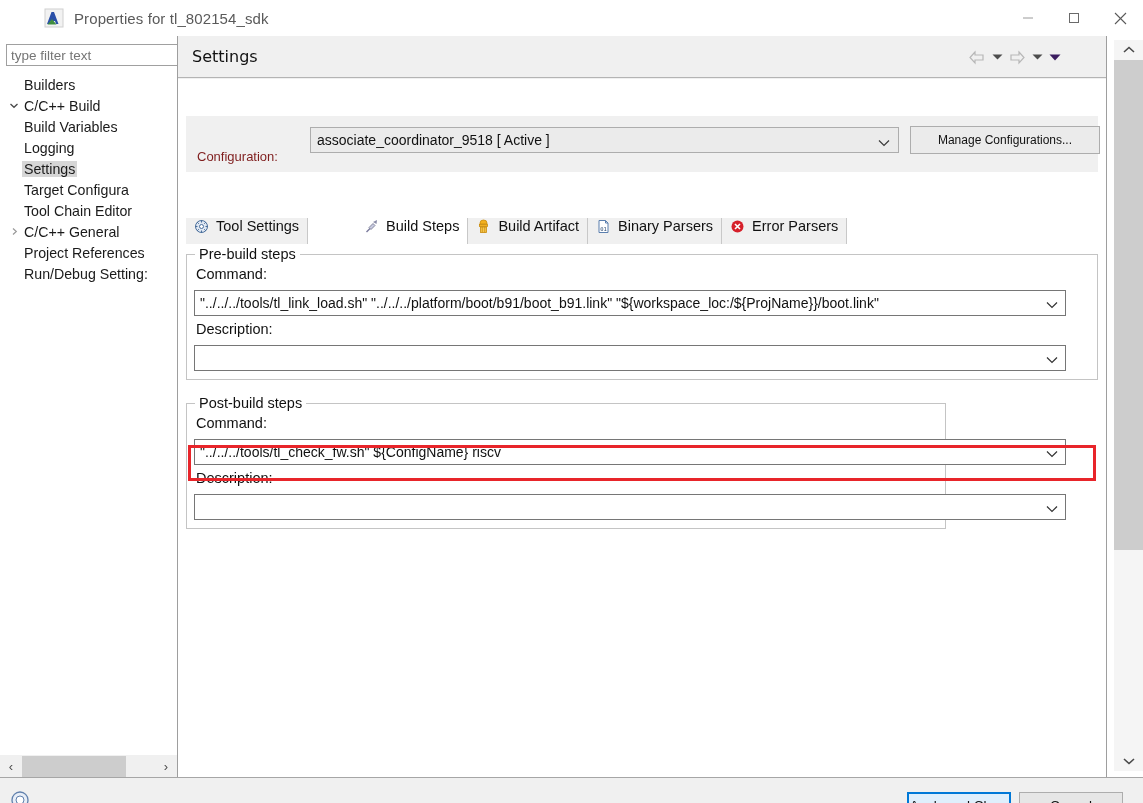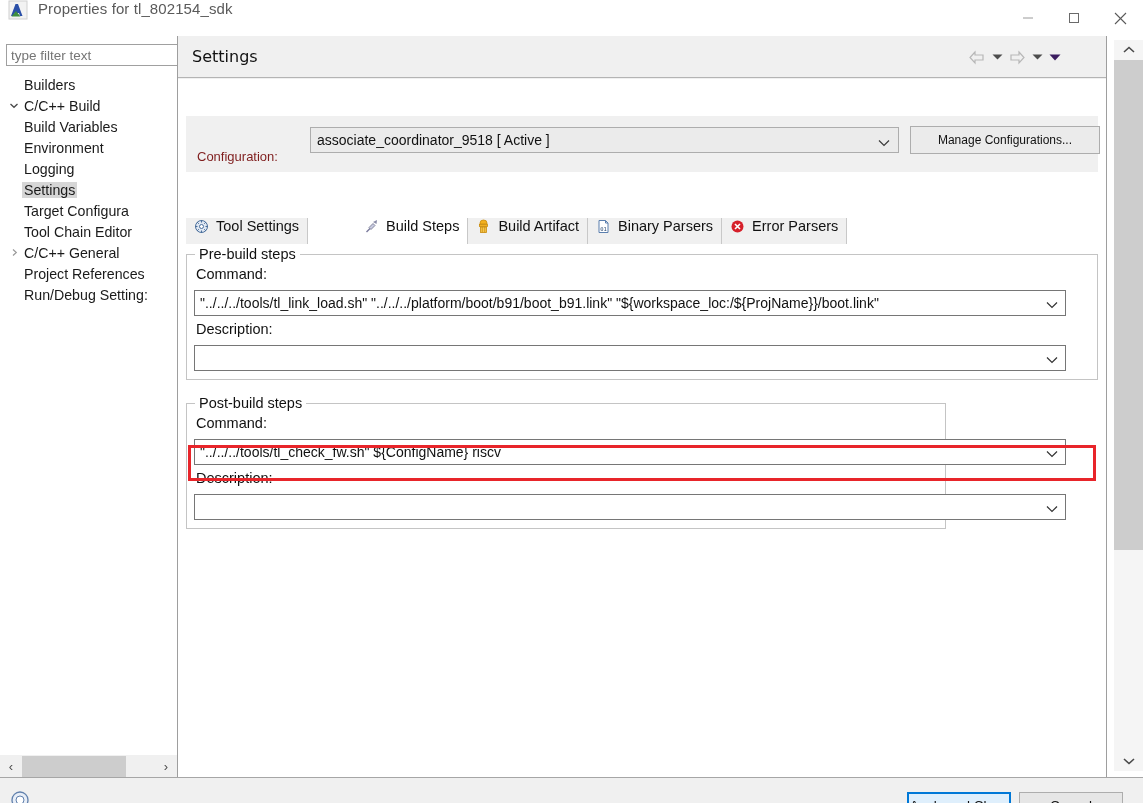--- a/index.html
+++ b/index.html
@@ -15,21 +15,21 @@
     position: relative;
     width: 1143px; height: 803px;
     background: #f0f0f0;
   }
 
   
   .titlebar {
     position: absolute; left: 0; top: 0;
     width: 1143px; height: 36px;
     background: #ffffff;
-    display: flex; align-items: flex-start;
+    display: flex; align-items: center; padding-left: 36px;
   }
   .title-icon {
     width: 20px; height: 20px;
     margin-left: 8px; margin-right: 10px;
     position: relative; flex: none;
   }
   .title-icon svg { display: block; }
   .title-text {
     font-size: 15px;
     color: #5a5a5a;
@@ -351,23 +351,20 @@
               <path d="M1.5 3 L5 6.3 L8.5 3" fill="none" stroke="#4a4a4a" stroke-width="1.3"></path>
             </svg>
         </span>
         <span class="lbl">C/C++ Build</span>
       </div>
 
       <div class="tree-item indent1">
         <span class="lbl">Build Variables</span>
       </div>
       <div class="tree-item indent1">
-        <span class="lbl">Environment</span>
-      </div>
-      <div class="tree-item indent1">
         <span class="lbl">Logging</span>
       </div>
       <div class="tree-item indent1 selected">
         <span class="lbl">Settings</span>
       </div>
       <div class="tree-item indent1">
         <span class="lbl">Target Configura</span>
       </div>
       <div class="tree-item indent1">
         <span class="lbl">Tool Chain Editor</span>

